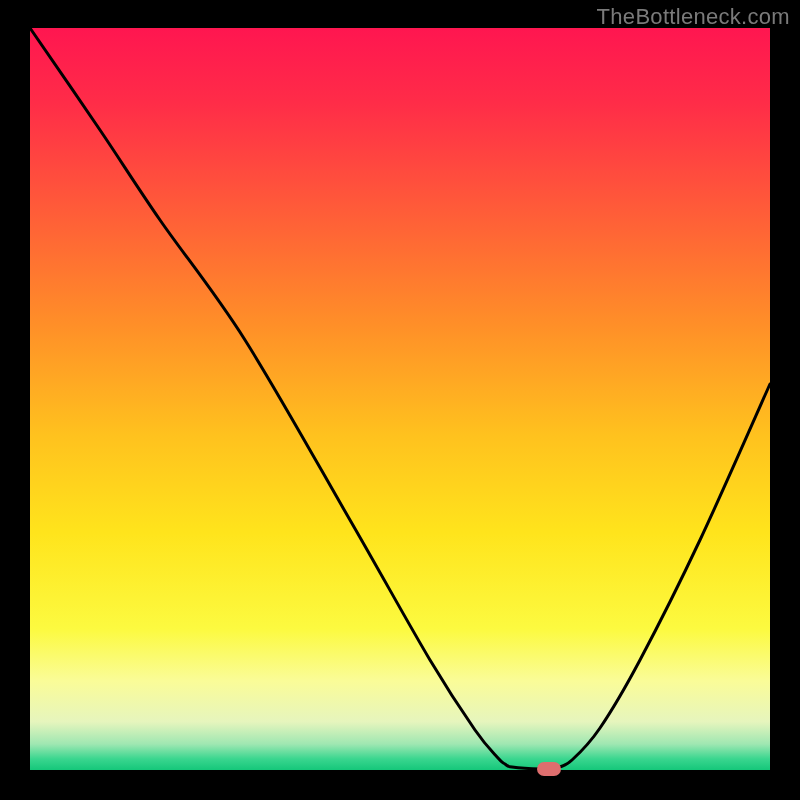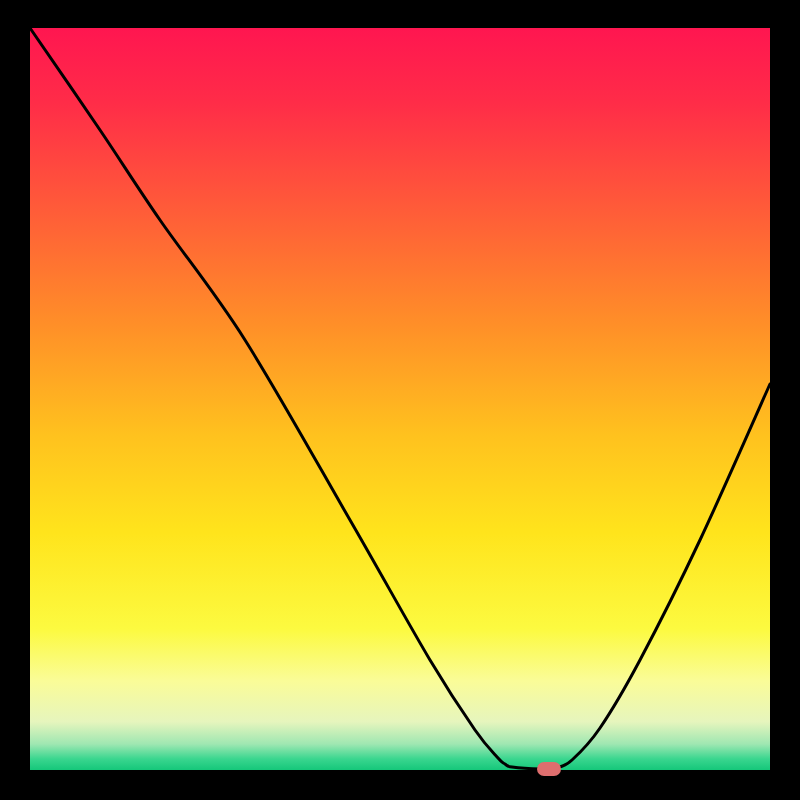--- a/index.html
+++ b/index.html
@@ -30,20 +30,21 @@
   svg.chart {
     position: absolute;
     top: 0;
     left: 0;
   }
 </style>
 </head>
 <body>
 
 <div class="container">
+  <div class="attribution">TheBottleneck.com</div>
 
   <svg class="chart" width="800" height="800" viewBox="0 0 800 800">
     <defs>
       <linearGradient id="bg-grad" x1="0" y1="0" x2="0" y2="1">
       <stop offset="0%" stop-color="#ff1650"></stop>
           <stop offset="10%" stop-color="#ff2c48"></stop>
           <stop offset="24%" stop-color="#ff5a39"></stop>
           <stop offset="40%" stop-color="#ff8f28"></stop>
           <stop offset="55.00000000000001%" stop-color="#ffc21e"></stop>
           <stop offset="68%" stop-color="#ffe41c"></stop>

